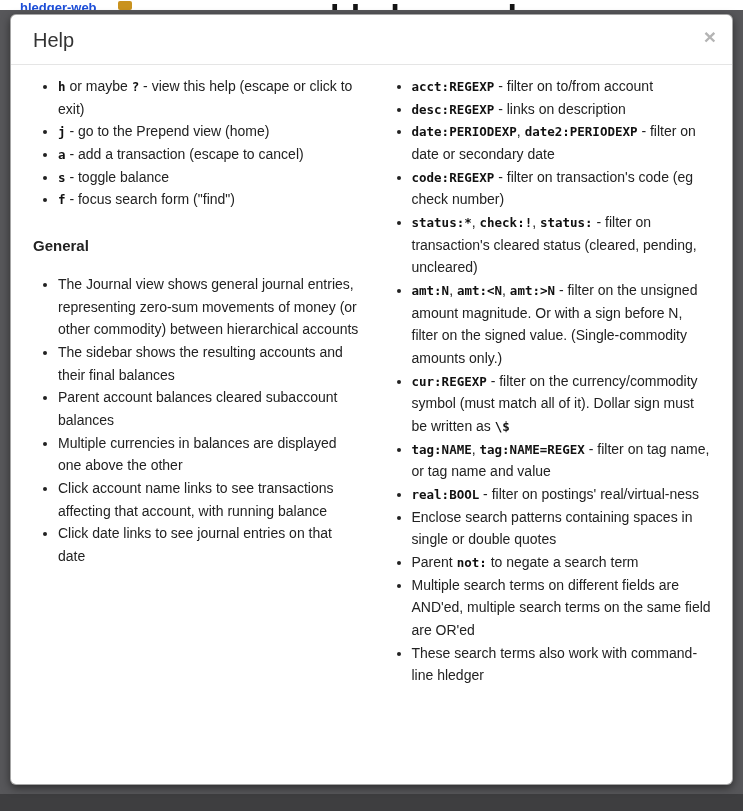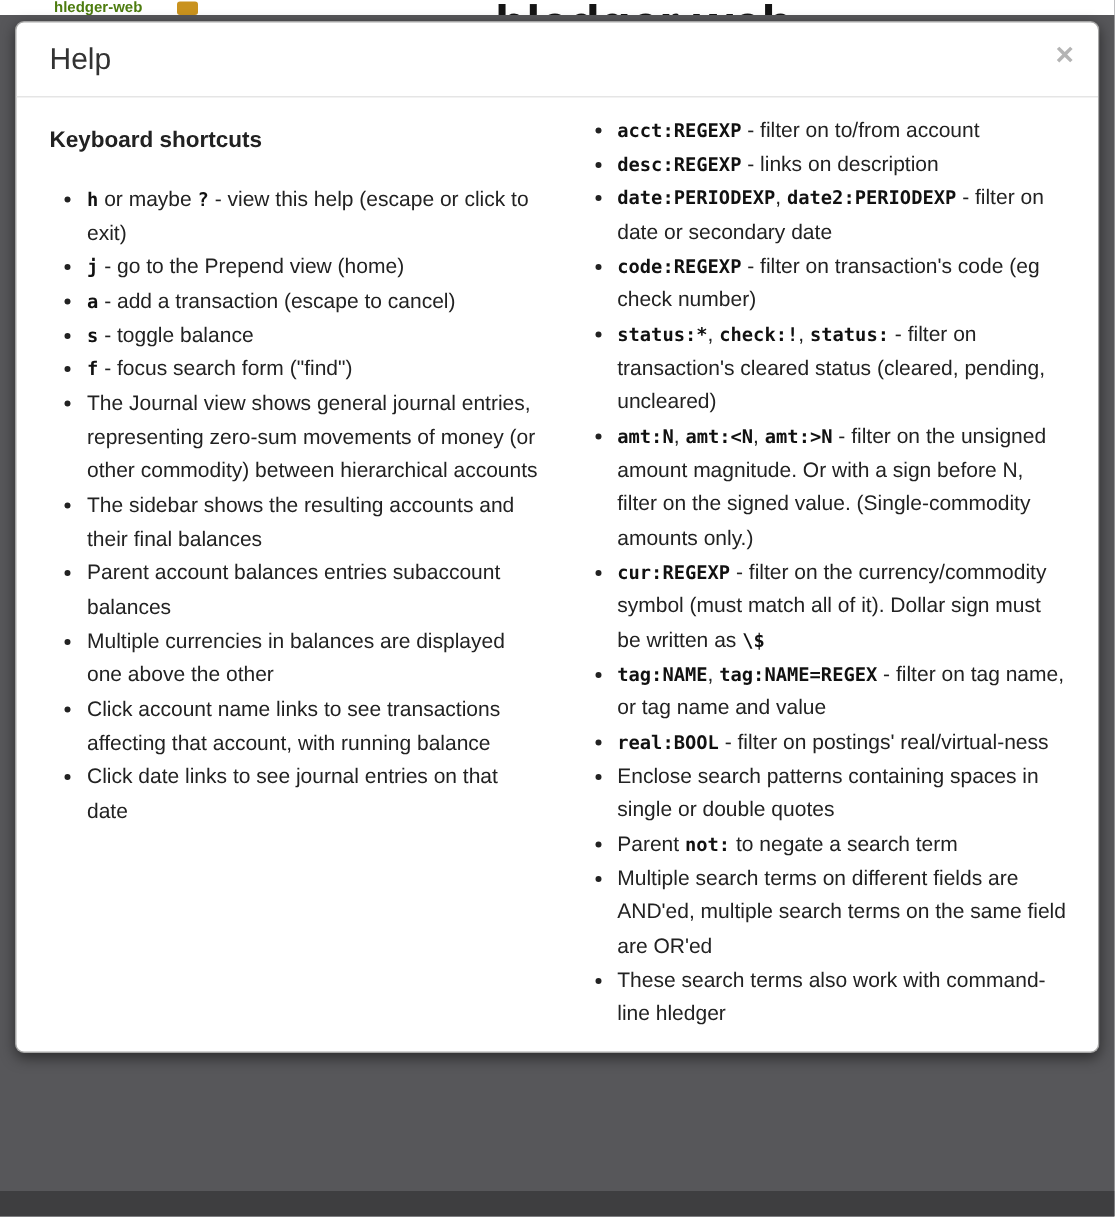--- a/index.html
+++ b/index.html
@@ -9,41 +9,41 @@
     font-family:"Liberation Sans", sans-serif;
     background:#57575a;
     color:#222;
   }
   
   .page-behind {
     position:absolute; left:0; top:0; width:743px; height:10px;
     background:#ffffff; overflow:hidden; z-index:1;
   }
   .brand-link {
-    position:absolute; left:36px; top:0;
-    font-size:10px; font-weight:bold; color:#4d7c0f; white-space:nowrap;
+    position:absolute; left:20px; top:0;
+    font-size:13px; font-weight:bold; color:#1d4ed8; white-space:nowrap;
   }
   .behind-badge {
     position:absolute; left:118px; top:1px; width:14px; height:9px;
     background:#c9921e; border-radius:2px;
   }
   .behind-heading {
     position:absolute; left:330px; top:-3px;
     font-size:34px; font-weight:bold; color:#141414; white-space:nowrap;
   }
   .backdrop {
     position:absolute; left:0; top:10px; right:0; bottom:0;
     background:#57575a; z-index:2;
   }
   .backdrop-bottom {
     position:absolute; left:0; bottom:0; width:743px; height:17px;
     background:#3e3e40; z-index:3;
   }
   .modal {
-    position:absolute; left:10px; top:14px; width:723px; height:688px;
+    position:absolute; left:10px; top:14px; width:723px; height:771px;
     background:#ffffff;
     border:1px solid rgba(0,0,0,0.35);
     border-radius:6px;
     box-shadow:0 3px 9px rgba(0,0,0,0.5);
     z-index:4;
     overflow:hidden;
   }
   .modal-header {
     position:relative;
     padding:13px 15px 12px 22px;
@@ -91,32 +91,32 @@
 <div class="backdrop"></div>
 <div class="backdrop-bottom"></div>
 
 <div class="modal">
   <div class="modal-header">
     <h3 class="modal-title">Help</h3>
     <button class="close-btn">×</button>
   </div>
   <div class="modal-body">
     <div class="col">
-      <h4 class="section-heading">Keyboard shortcuts</h4>
       <ul class="help-list">
           <li><code>h</code><span> or maybe </span><code>?</code><span> - view this help (escape or click to exit)</span></li>
           <li><code>j</code><span> - go to the Prepend view (home)</span></li>
           <li><code>a</code><span> - add a transaction (escape to cancel)</span></li>
           <li><code>s</code><span> - toggle balance</span></li>
           <li><code>f</code><span> - focus search form ("find")</span></li>
         </ul>
+      <h4 class="section-heading">General</h4>
       <ul class="help-list">
           <li><span>The Journal view shows general journal entries, representing zero-sum movements of money (or other commodity) between hierarchical accounts</span></li>
           <li><span>The sidebar shows the resulting accounts and their final balances</span></li>
-          <li><span>Parent account balances entries subaccount balances</span></li>
+          <li><span>Parent account balances cleared subaccount balances</span></li>
           <li><span>Multiple currencies in balances are displayed one above the other</span></li>
           <li><span>Click account name links to see transactions affecting that account, with running balance</span></li>
           <li><span>Click date links to see journal entries on that date</span></li>
         </ul>
     </div>
     <div class="col">
       <ul class="help-list">
           <li><code>acct:REGEXP</code><span> - filter on to/from account</span></li>
           <li><code>desc:REGEXP</code><span> - links on description</span></li>
           <li><code>date:PERIODEXP</code><span>, </span><code>date2:PERIODEXP</code><span> - filter on date or secondary date</span></li>

